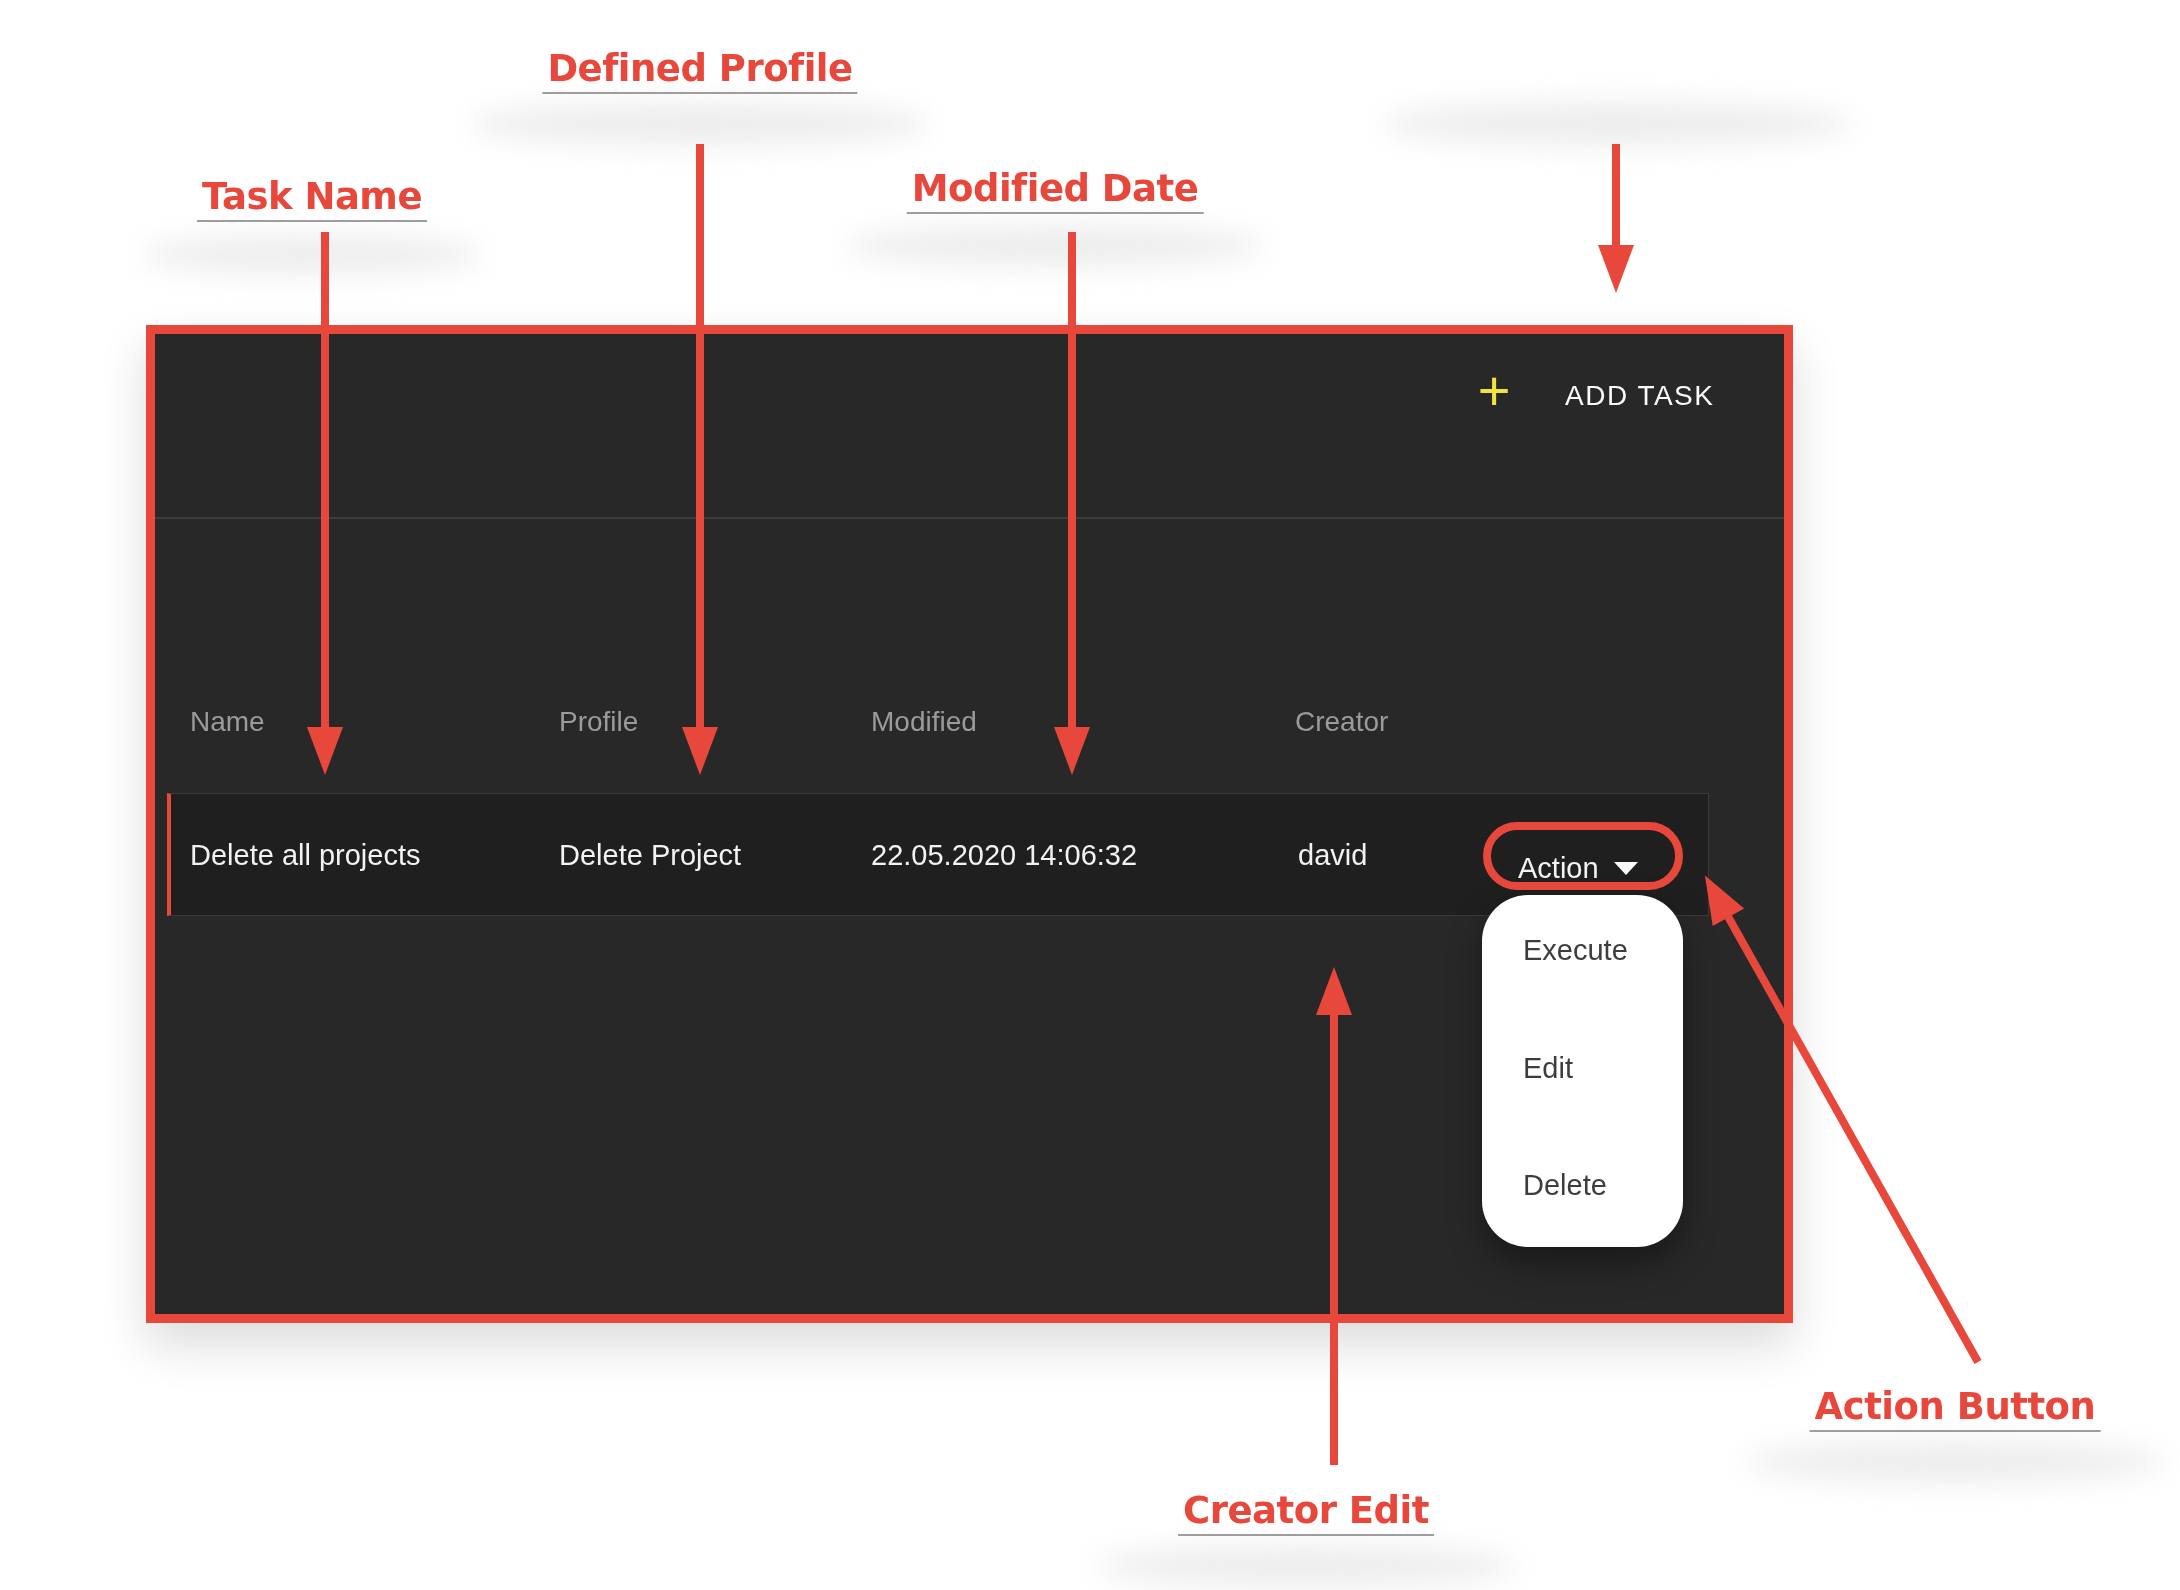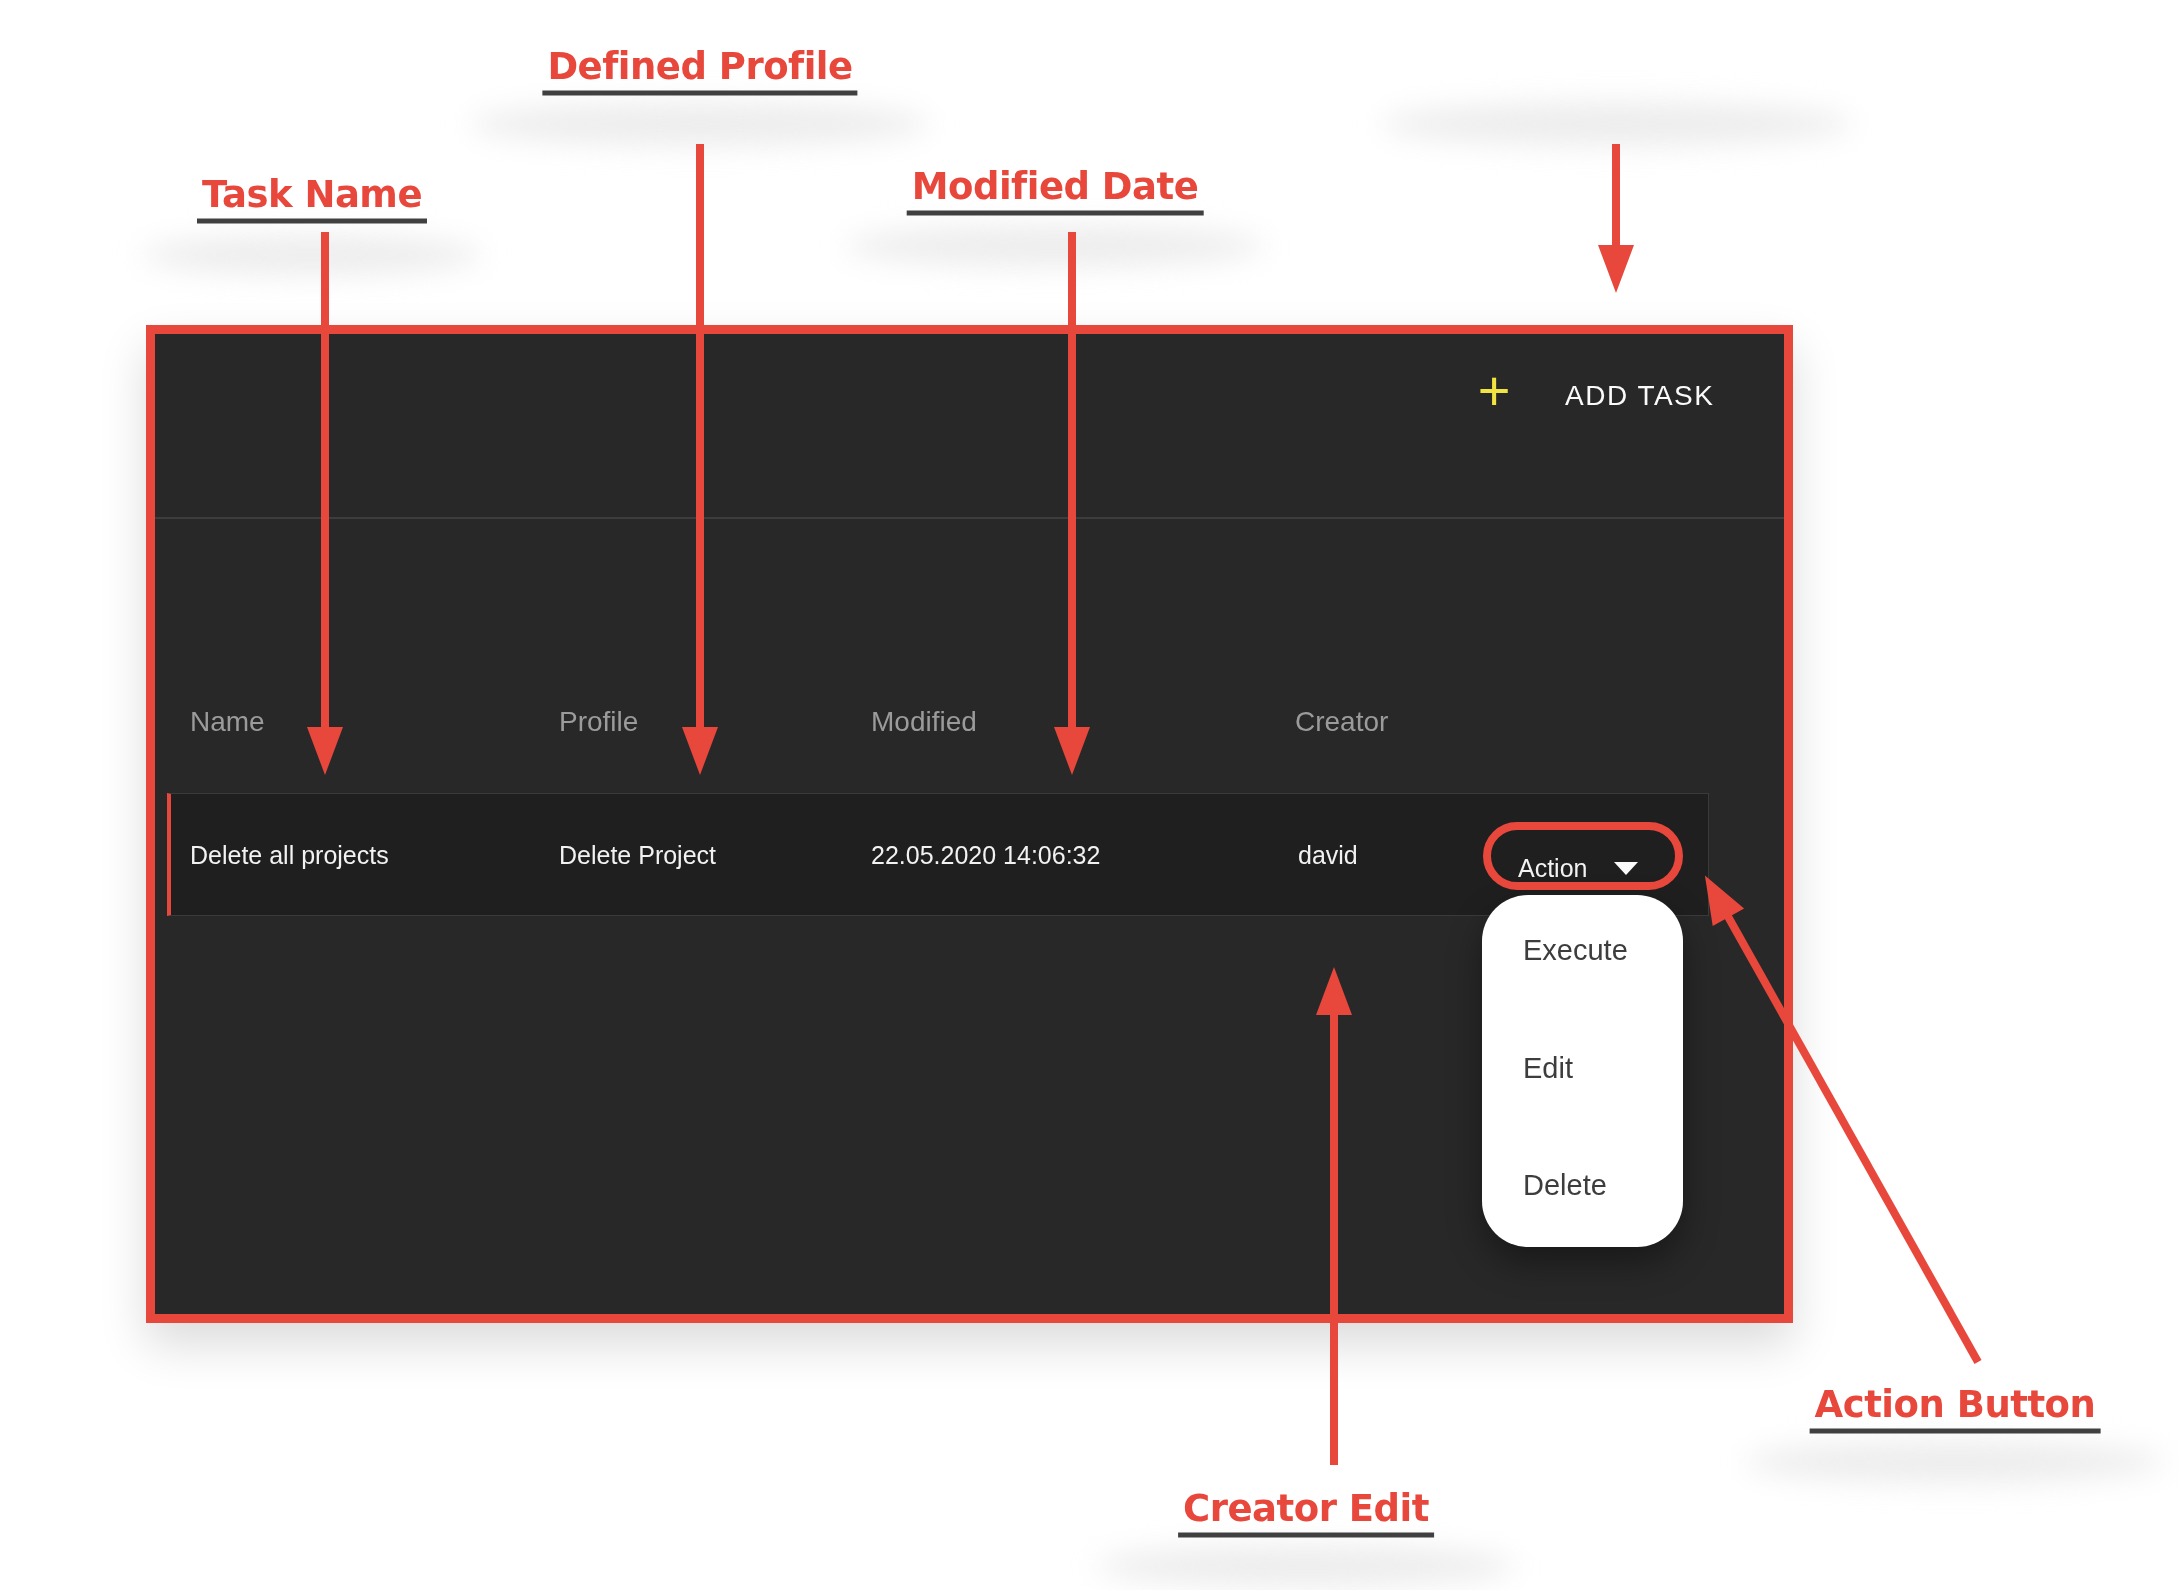--- a/index.html
+++ b/index.html
@@ -21,37 +21,37 @@
   .addtask-label { position:absolute; left:110px; top:21px; font-size:28px; line-height:34px;
                    color:#FAFAFA; letter-spacing:1.5px; white-space:nowrap; }
   .divider { position:absolute; left:0; top:183px; width:1629px; height:2px; background:#3D3D3D; }
   .th { position:absolute; top:372px; height:32px; line-height:32px;
         font-size:28px; color:#9B9B9B; white-space:nowrap; }
 
   .task-row { position:absolute; left:12px; top:459px; width:1542px; height:123px;
               background:#1F1F1F; border:1px solid #3A3A3A; border-left:4px solid #E8473C;
               cursor:pointer; }
   .cell { position:absolute; top:44px; height:34px; line-height:34px;
-          font-size:25px; color:#F2F2F2; white-space:nowrap; }
+          font-size:29px; color:#F2F2F2; white-space:nowrap; }
   .action-btn { position:absolute; left:1314px; top:40px; width:200px; height:68px; cursor:pointer; }
   .action-btn .cell { position:absolute; left:33px; top:17px; }
   .caret { position:absolute; left:129px; top:28px; width:0; height:0;
            border-left:12px solid transparent; border-right:12px solid transparent;
            border-top:13px solid #FAFAFA; }
 
   
   .menu { position:absolute; left:1482px; top:895px; width:201px; height:352px;
           background:#FFFFFF; border-radius:46px; z-index:5;
           box-shadow:0 16px 34px rgba(0,0,0,.38); }
   .menu-item { position:absolute; left:41px; height:70px; line-height:70px;
                font-size:29px; color:#3D3D3D; white-space:nowrap; cursor:pointer;text-align:center; }
   .ann-label { position:absolute; transform:translate(-50%,-50%);
                font-family:"DejaVu Sans", sans-serif; font-weight:700; font-size:37px;
                letter-spacing:-0.5px; color:#E8473C; white-space:nowrap;
-               border-bottom:5px solid #404040; padding:0 5px 3px 5px; z-index:10; }
+               border-bottom:1px solid #404040; padding:0 5px 3px 5px; z-index:10; }
   .vline { position:absolute; width:8px; background:#E8473C; z-index:10; }
   .head-down { position:absolute; width:0; height:0; z-index:10;
                border-left:18px solid transparent; border-right:18px solid transparent;
                border-top:48px solid #E8473C; }
   .head-up { position:absolute; width:0; height:0; z-index:10;
              border-left:18px solid transparent; border-right:18px solid transparent;
              border-bottom:48px solid #E8473C; }
   .ellipse { position:absolute; left:1483px; top:822px; width:200px; height:68px;
              border:8px solid #E8473C; border-radius:999px; z-index:10; }
   .diag { position:absolute; left:1978px; top:1358px; width:558px; height:8px;

